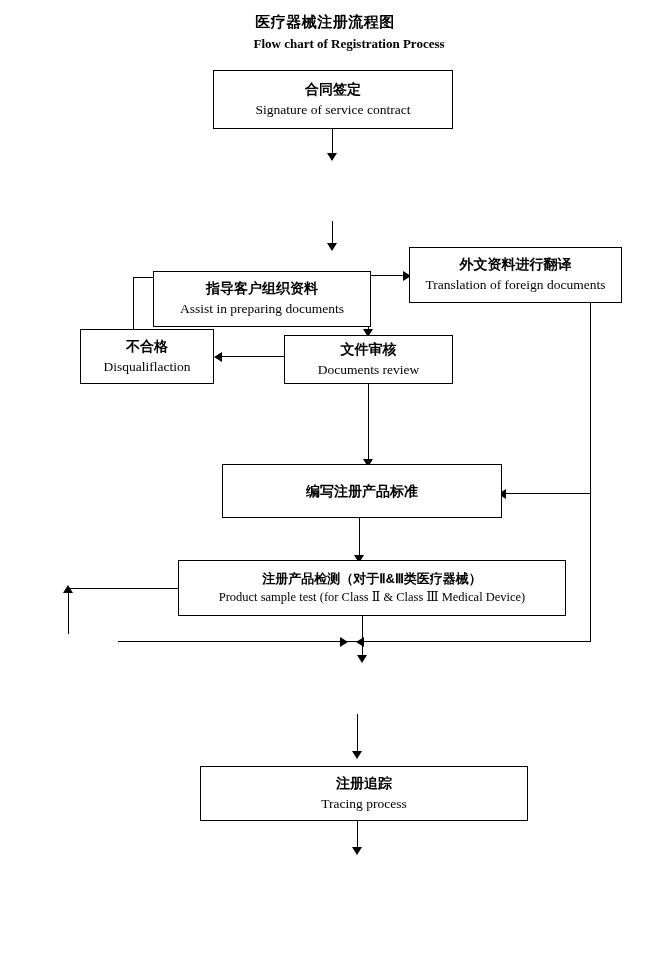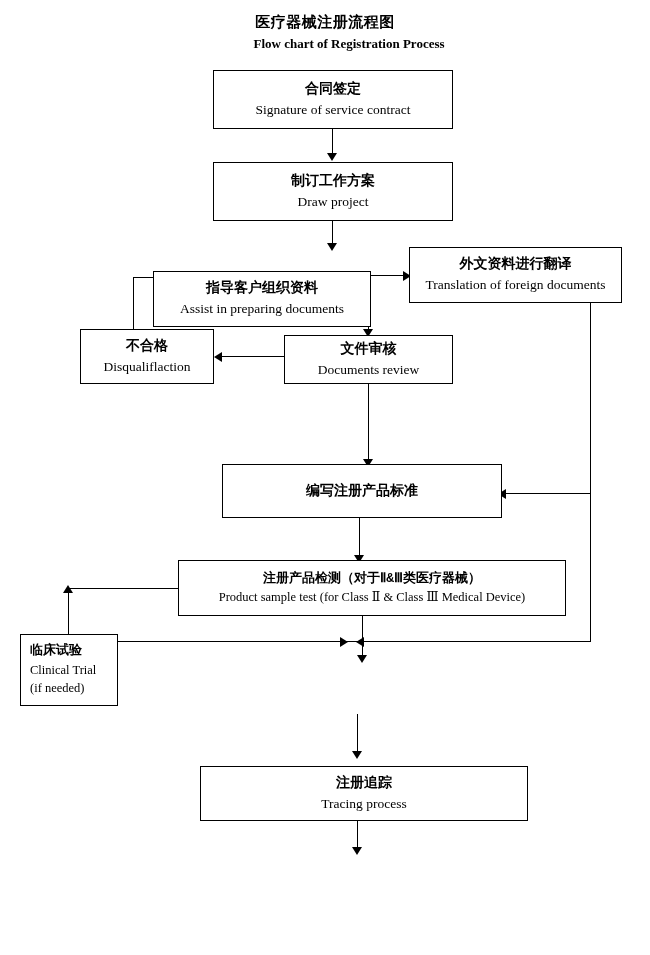--- a/index.html
+++ b/index.html
@@ -45,21 +45,21 @@
     border: 1.3px solid #000;
     background: #ffffff;
     display: flex;
     flex-direction: column;
     align-items: center;
     justify-content: center;
     color: #000;
     z-index: 5;
   }
   .node .cn {
-    font-family: Liberation Mono, monospace;
+    font-family: Liberation Sans, sans-serif;
     font-weight: bold;
     font-size: 14px;
     line-height: 1.35;
     white-space: nowrap;
   }
   .node .en {
     font-family: "Liberation Serif", "DejaVu Serif", serif;
     font-size: 13.5px;
     line-height: 1.35;
     white-space: nowrap;
@@ -176,24 +176,20 @@
   <div class="arrow down" style="left:352px; top:751px;"></div>
 
   <div class="vline" style="left:357px; top:813px; height:39px;"></div>
   <div class="arrow down" style="left:352px; top:847px;"></div>
 
   <div class="node" style="left:213px; top:70px; width:240px; height:59px;">
     <span class="cn">合同签定</span>
     <span class="en">Signature of service contract</span>
   </div>
 
-  <div class="node" style="left:213px; top:162px; width:240px; height:59px;">
-    <span class="cn">制订工作方案</span>
-    <span class="en">Draw project</span>
-  </div>
 
   <div class="node" style="left:153px; top:247px; width:218px; height:56px;margin-top:24px;">
     <span class="cn">指导客户组织资料</span>
     <span class="en">Assist in preparing documents</span>
   </div>
 
   <div class="node" style="left:409px; top:247px; width:213px; height:56px;">
     <span class="cn">外文资料进行翻译</span>
     <span class="en">Translation of foreign documents</span>
   </div>
@@ -210,25 +206,20 @@
 
   <div class="node" style="left:222px; top:464px; width:280px; height:54px;">
     <span class="cn">编写注册产品标准</span>
   </div>
 
   <div class="node small" style="left:178px; top:560px; width:388px; height:56px;">
     <span class="cn">注册产品检测（对于Ⅱ&amp;Ⅲ类医疗器械）</span>
     <span class="en">Product sample test (for Class  Ⅱ &amp; Class  Ⅲ  Medical Device)</span>
   </div>
 
-  <div class="node small left-align" style="left:20px; top:634px; width:98px; height:72px;">
-    <span class="cn">临床试验</span>
-    <span class="en">Clinical Trial</span>
-    <span class="en2">(if needed)</span>
-  </div>
 
 
   <div class="node" style="left:200px; top:758px; width:328px; height:55px;margin-top:8px;">
     <span class="cn">注册追踪</span>
     <span class="en">Tracing process</span>
   </div>
 
 
 </div>
 

